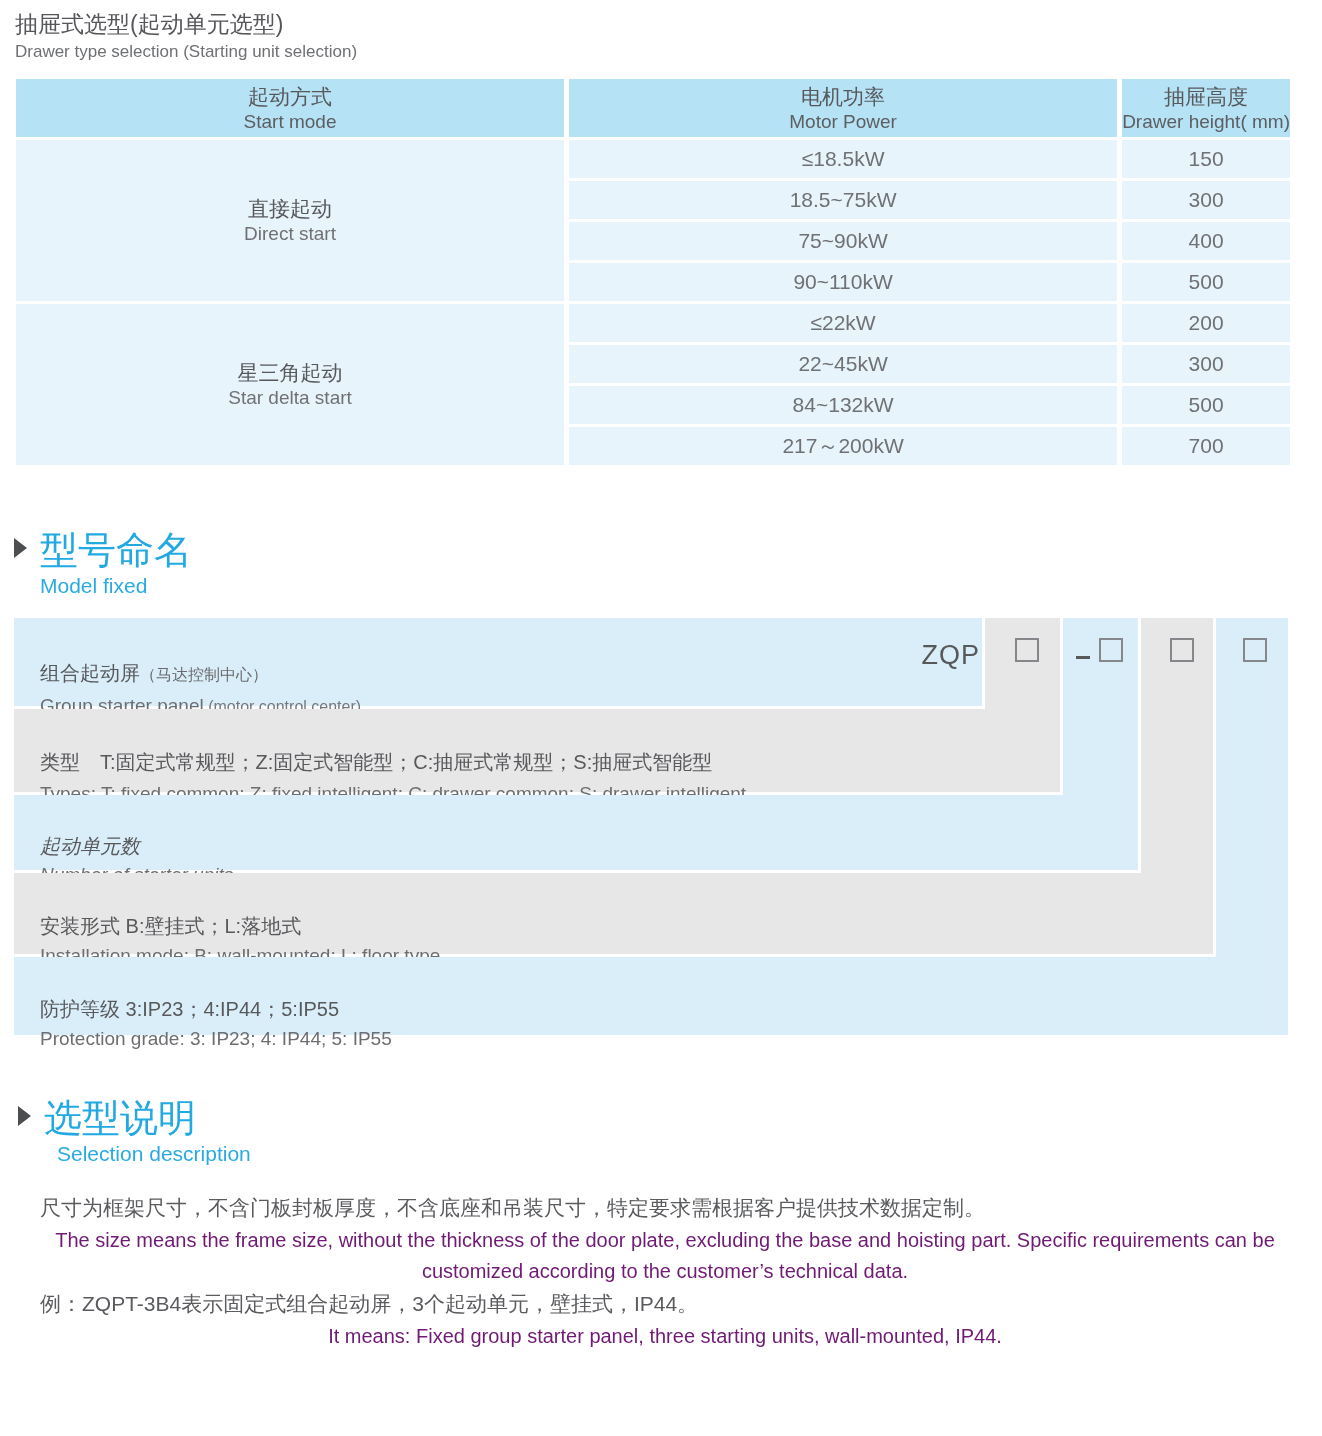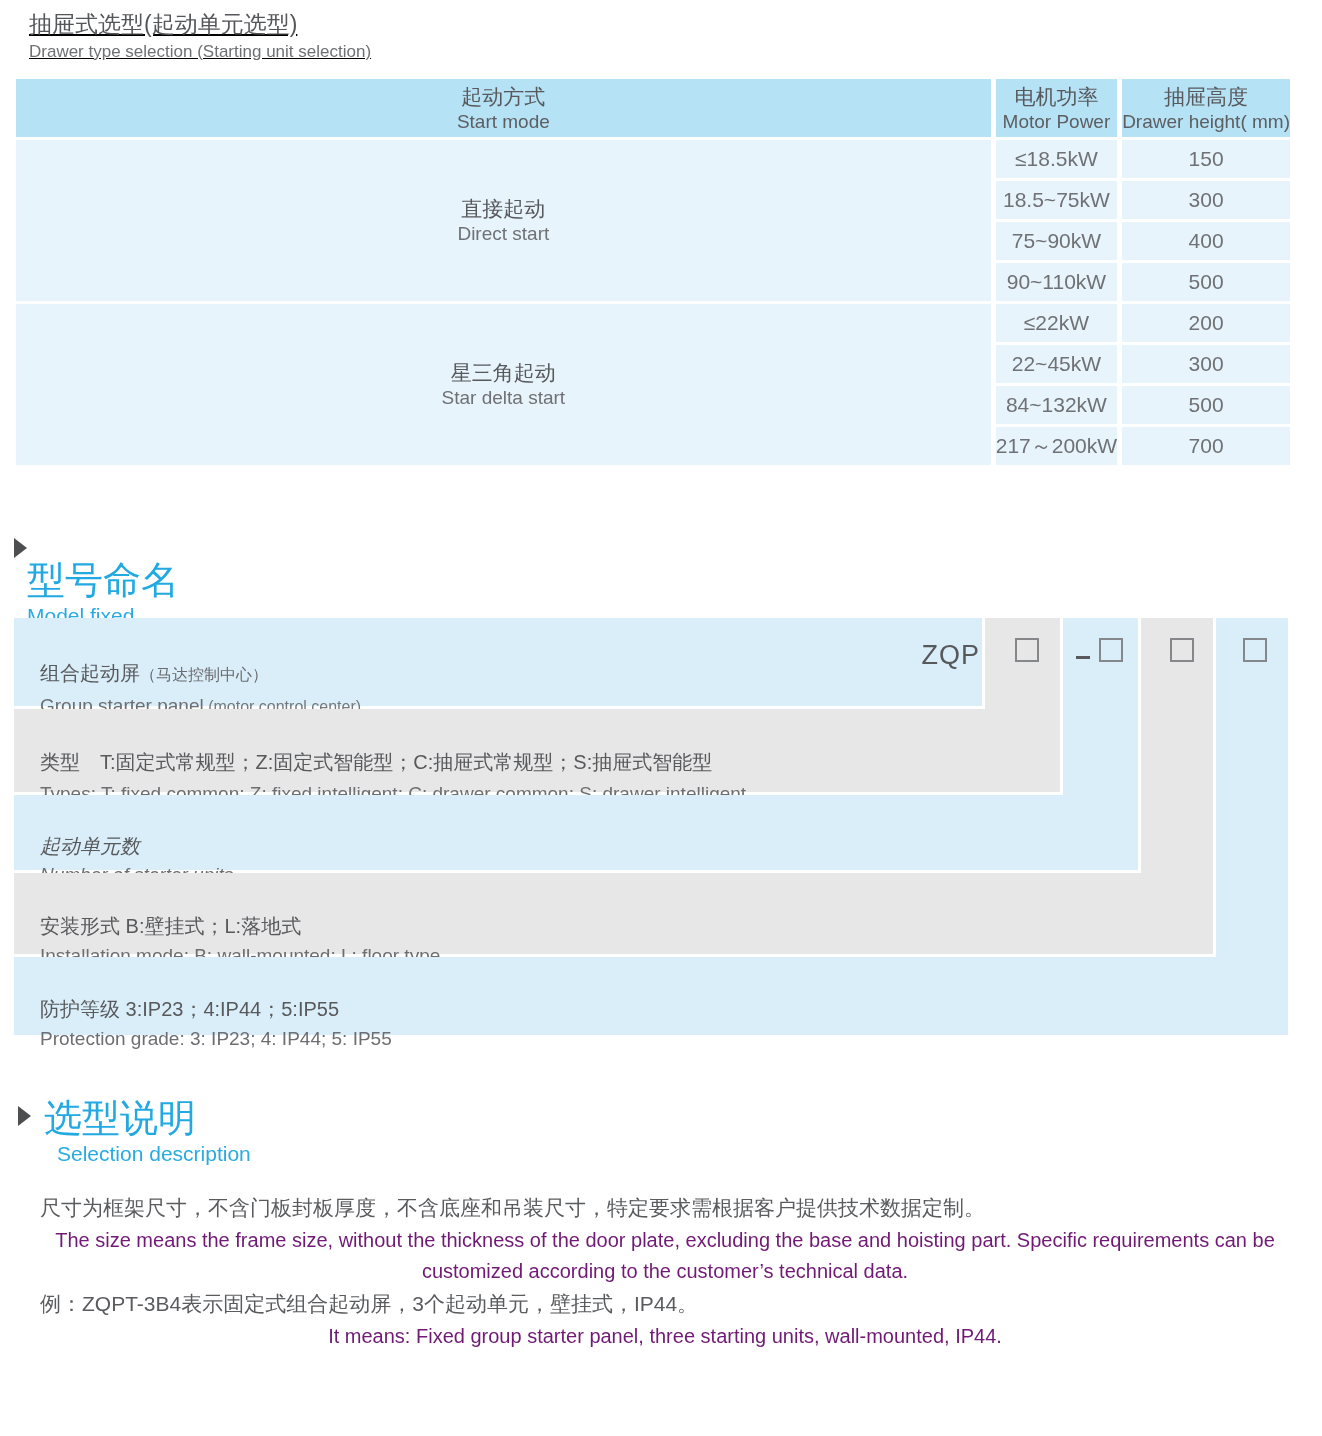--- a/index.html
+++ b/index.html
@@ -2,28 +2,28 @@
 <html><head>
 <meta charset="utf-8">
 <style>
   html,body{margin:0;padding:0;background:#fff;}
   .page{
     position:relative;width:1322px;height:1436px;background:#ffffff;overflow:hidden;
     font-family:"Liberation Sans","DejaVu Sans",sans-serif;
     -webkit-font-smoothing:antialiased;
   }
   
-  .doc-title{position:absolute;left:29px;top:10px;text-decoration:underline;}
+  .doc-title{position:absolute;left:15px;top:10px;}
   .doc-title .zh{font-size:23px;color:#55565a;line-height:28px;}
   .doc-title .en{font-size:17px;color:#6f7073;line-height:24px;margin-top:2px;}
 
   
   .sel-table{
     position:absolute;left:16px;top:79px;width:1274px;
-    display:grid;grid-template-columns:1fr;
+    display:grid;grid-template-columns:1fr 1fr;
     grid-template-rows:58px repeat(8,38px);
     gap:3px 5px;background:#ffffff;
   }
   .cell{display:flex;flex-direction:column;align-items:center;justify-content:center;background:#e8f4fc;}
   .cell.th{background:#b6e2f5;}
   .th .zh{font-size:21px;color:#57585b;line-height:26px;}
   .th .en{font-size:19px;color:#5d5e61;line-height:23px;}
   .mode .zh{font-size:21px;color:#57585b;line-height:27px;}
   .mode .en{font-size:19px;color:#707174;line-height:24px;}
   .val{font-size:21px;color:#6f7174;}
@@ -133,21 +133,21 @@
         <span class="val">500</span>
       </div>
     <div class="cell" style="grid-area:9/2">
         <span class="val">217～200kW</span>
       </div>
     <div class="cell" style="grid-area:9/3">
         <span class="val">700</span>
       </div>
   </div>
 
-  <div class="section-heading" style="left:14px;top:528px;flex-direction:column;">
+  <div class="section-heading" style="left:14px;top:528px;">
     <span class="tri"></span>
     <div class="txt">
       <div class="h-zh">型号命名</div>
       <div class="h-en">Model fixed</div>
     </div>
   </div>
 
   <div class="diagram">
 
     <div class="band blue" style="left:0;top:0;width:968px;height:88px;">

